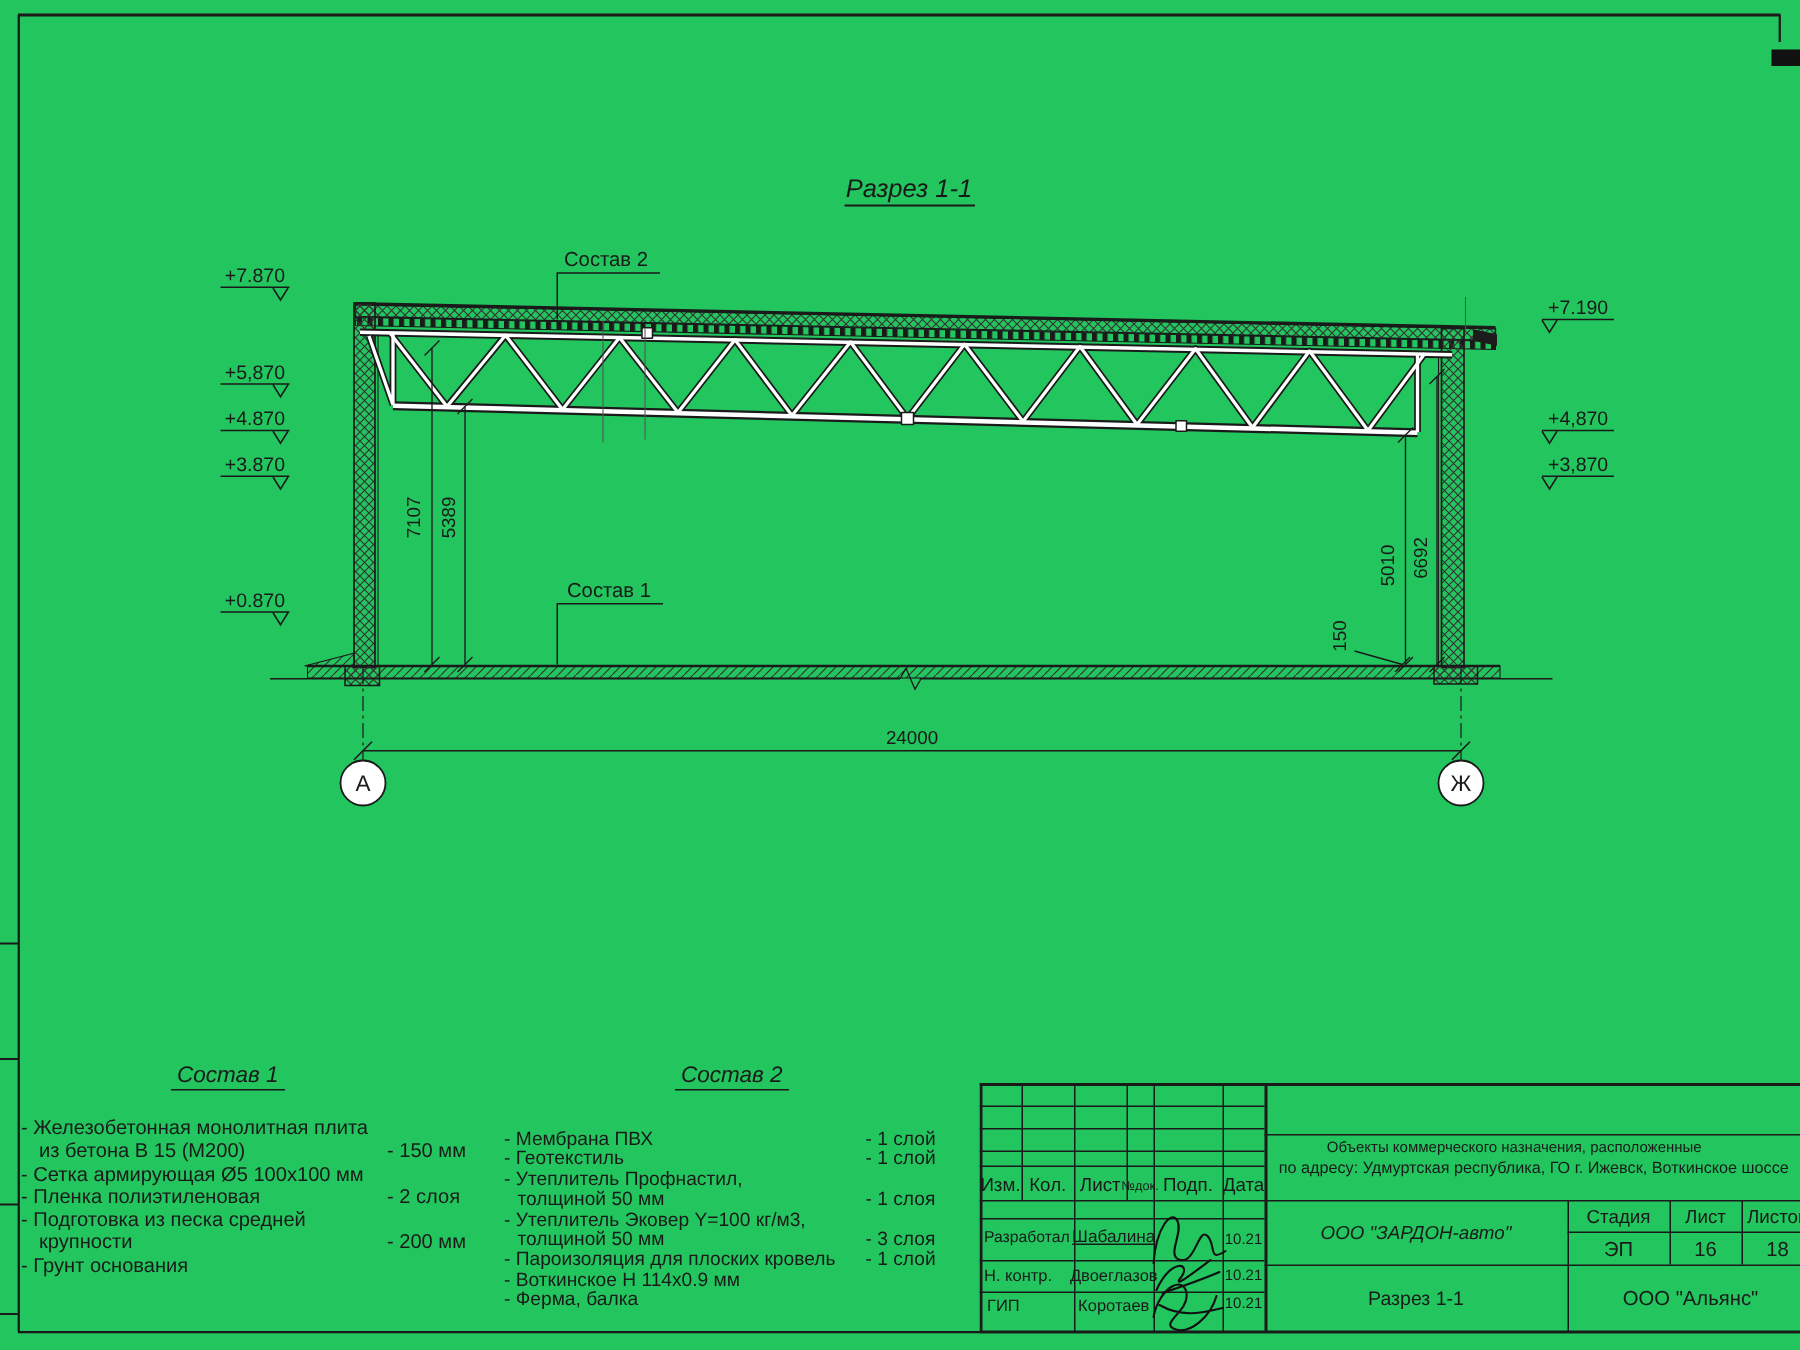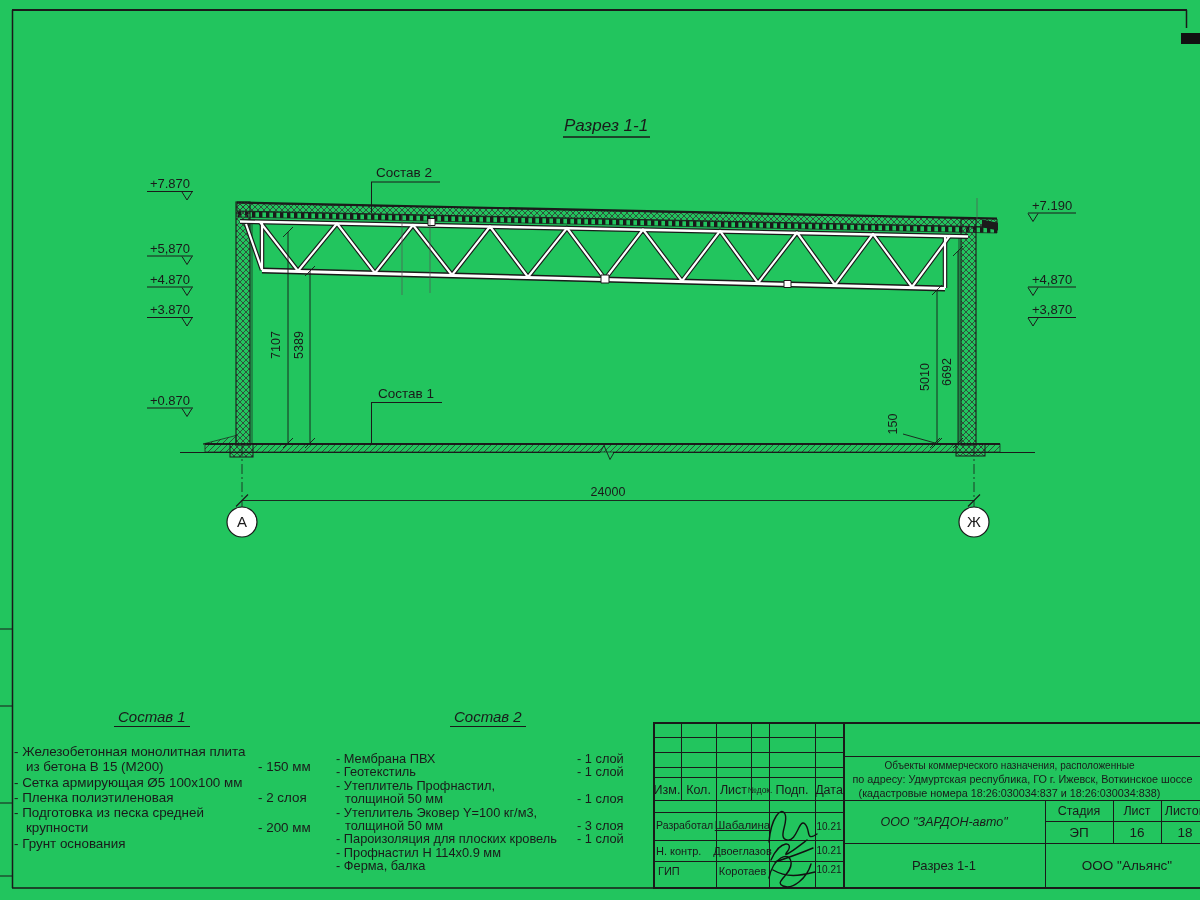--- a/index.html
+++ b/index.html
@@ -183,21 +183,21 @@
   <div class="legend l2 abs" style="left:336px;top:706px;height:175px;">
     <span class="lg-title" style="left:114px;top:2px;">Состав 2</span>
     <div class="lg-rows" style="top:46px;">
       <div class="lg-row"><span class="lg-t">- Мембрана ПВХ</span><span class="lg-v">- 1 слой</span></div>
       <div class="lg-row"><span class="lg-t">- Геотекстиль</span><span class="lg-v">- 1 слой</span></div>
       <div class="lg-row"><span class="lg-t">- Утеплитель Профнастил,</span><span class="lg-v"></span></div>
       <div class="lg-row"><span class="lg-t ind2">толщиной 50 мм</span><span class="lg-v">- 1 слоя</span></div>
       <div class="lg-row"><span class="lg-t">- Утеплитель Эковер Y=100 кг/м3,</span><span class="lg-v"></span></div>
       <div class="lg-row"><span class="lg-t ind2">толщиной 50 мм</span><span class="lg-v">- 3 слоя</span></div>
       <div class="lg-row"><span class="lg-t">- Пароизоляция для плоских кровель</span><span class="lg-v">- 1 слой</span></div>
-      <div class="lg-row"><span class="lg-t">- Профнастил Н 114х0.9 мм</span><span class="lg-v"></span></div>
+      <div class="lg-row"><span class="lg-t">- Воткинское Н 114х0.9 мм</span><span class="lg-v"></span></div>
       <div class="lg-row"><span class="lg-t">- Ферма, балка</span><span class="lg-v"></span></div>
     </div>
   </div>
 
   <div id="tb">
 
     <div class="hl thick" style="left:0;top:0;width:547px;"></div>
     <div class="hl" style="left:0;top:15px;width:190px;"></div>
     <div class="hl" style="left:0;top:30px;width:190px;"></div>
     <div class="hl" style="left:0;top:45px;width:190px;"></div>
@@ -244,21 +244,20 @@
     </svg>
     <svg class="sig" style="left:114px;top:110px;" width="52" height="34" viewBox="0 0 52 34">
       <path d="M4,28 C14,6 28,10 20,20 C14,28 32,14 40,8 M8,30 C20,26 32,22 46,16"></path>
     </svg>
     <svg class="sig" style="left:110px;top:126px;" width="58" height="42" viewBox="0 0 58 42">
       <path d="M6,30 C10,10 26,2 28,14 C30,26 10,34 20,38 C30,42 44,30 48,16 M10,22 C24,30 36,28 52,24"></path>
     </svg>
 
     <div class="cell" style="left:192px;top:36px;width:329px;height:14px;font-size:10px;">Объекты коммерческого назначения, расположенные</div>
     <div class="cell" style="left:192px;top:50px;width:329px;height:14px;font-size:10.8px;padding-left:13px;">по адресу: Удмуртская республика, ГО г. Ижевск, Воткинское шоссе</div>
-    <div class="cell" style="left:192px;top:64px;width:329px;height:14px;font-size:10.8px;">(кадастровые номера 18:26:030034:837 и 18:26:030034:838)</div>
     <div class="cell it" style="left:190px;top:79px;width:202px;height:41px;font-size:12.5px;">ООО "ЗАРДОН-авто"</div>
     <div class="cell" style="left:392px;top:79px;width:68px;height:20px;font-size:12.5px;">Стадия</div>
     <div class="cell" style="left:460px;top:79px;width:48px;height:20px;font-size:12.5px;">Лист</div>
     <div class="cell" style="left:508px;top:79px;width:48px;height:20px;font-size:12.5px;">Листов</div>
     <div class="cell" style="left:392px;top:99px;width:68px;height:22px;font-size:13.5px;">ЭП</div>
     <div class="cell" style="left:460px;top:99px;width:48px;height:22px;font-size:13.5px;">16</div>
     <div class="cell" style="left:508px;top:99px;width:48px;height:22px;font-size:13.5px;">18</div>
     <div class="cell" style="left:190px;top:122px;width:202px;height:43px;font-size:13px;">Разрез 1-1</div>
     <div class="cell" style="left:392px;top:122px;width:164px;height:43px;font-size:13.5px;">ООО "Альянс"</div>
   </div>

